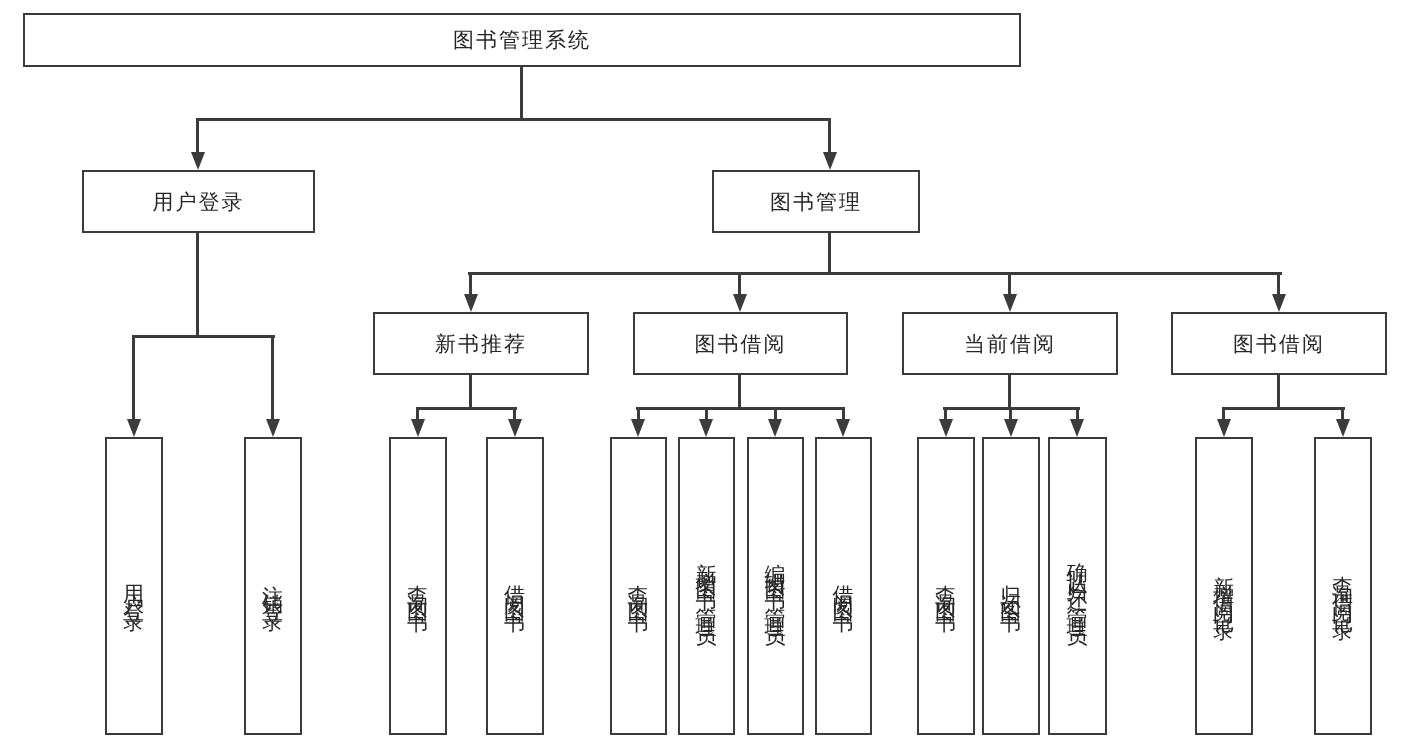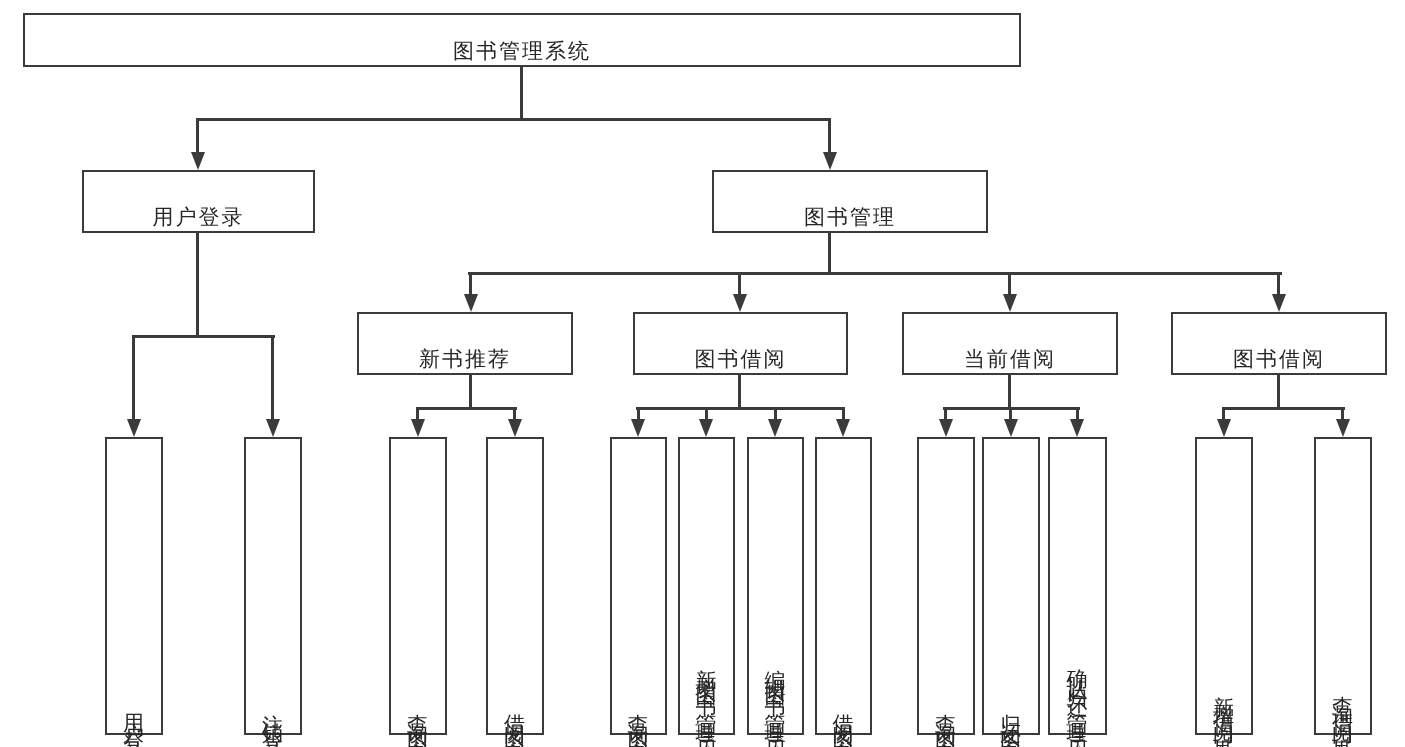--- a/index.html
+++ b/index.html
@@ -7,37 +7,37 @@
     --text:#262626;
     --wm:#a7a7b0;
     --bg:#ffffff;
   }
   *{margin:0;padding:0;box-sizing:border-box;}
   html,body{width:1405px;height:747px;background:var(--bg);overflow:hidden;
     font-family:"Liberation Sans","DejaVu Sans",sans-serif;}
   #stage{position:relative;width:1405px;height:747px;background:var(--bg);}
 
   .box{position:absolute;border:2px solid var(--line);background:var(--bg);
-    display:flex;align-items:flex-end;justify-content:center;
+    display:flex;align-items:center;justify-content:center;
     color:var(--text);font-size:21px;letter-spacing:2px;}
   .hlabel{white-space:nowrap;}
   .leaf{top:437px;height:298px;}
   .vlabel{writing-mode:vertical-rl;text-orientation:mixed;
     font-size:21px;letter-spacing:9px;line-height:1.1;color:var(--text);}
 
   .ln{position:absolute;background:var(--line);}
   .ah{position:absolute;width:0;height:0;
     border-left:7px solid transparent;border-right:7px solid transparent;
     border-top:18px solid var(--line);}
 
   
   #n-root{left:23px;top:13px;width:998px;height:54px}
   #n-user{left:82px;top:170px;width:233px;height:63px}
-  #n-mgmt{left:712px;top:170px;width:276px;height:63px}
-  #n-rec{left:357px;top:312px;width:216px;height:63px}
+  #n-mgmt{left:712px;top:170px;width:208px;height:63px}
+  #n-rec{left:373px;top:312px;width:216px;height:63px}
   #n-bor{left:633px;top:312px;width:215px;height:63px}
   #n-cur{left:902px;top:312px;width:216px;height:63px}
   #n-log{left:1171px;top:312px;width:216px;height:63px}
   #l-u0{left:105px;width:58px} #l-u1{left:244px;width:58px}
   #l-r0{left:389px;width:58px} #l-r1{left:486px;width:58px}
   #l-b0{left:610px;width:57px} #l-b1{left:678px;width:57px}
   #l-b2{left:747px;width:57px} #l-b3{left:815px;width:57px}
   #l-c0{left:917px;width:58px} #l-c1{left:982px;width:58px} #l-c2{left:1048px;width:59px}
   #l-g0{left:1195px;width:58px} #l-g1{left:1314px;width:58px}
 

